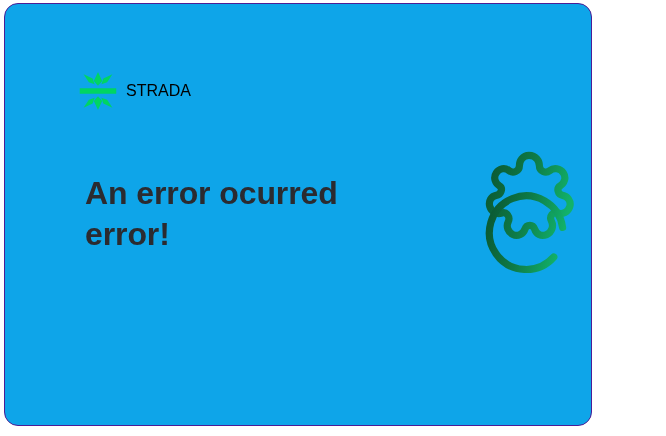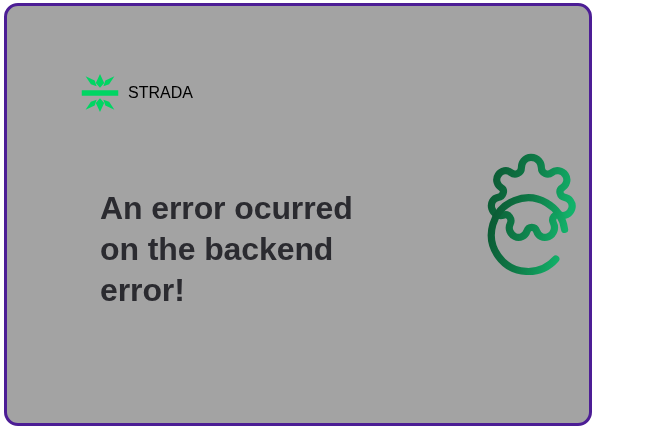--- a/index.html
+++ b/index.html
@@ -15,22 +15,22 @@
     overflow: hidden;
   }
 
   #error-card {
     position: absolute;
     left: 4px;
     top: 3px;
     width: 588px;
     height: 423px;
     box-sizing: border-box;
-    background: #a3a3a3;
-    border: 3px solid #4c1d95;
+    background: #0ea5e9;
+    border: 1px solid #4c1d95;
     border-radius: 14px;
     overflow: hidden;
   }
 
   
   #brand-lockup {
     position: absolute;
     left: 74px;
     top: 68px;
     display: flex;
@@ -43,21 +43,21 @@
     display: block;
     flex: none;
   }
 
   
   #error-message {
     position: absolute;
     left: 77px;
     top: 166px;
     width: 290px;
-    margin: 16px;
+    margin: 3px;
     font-size: 32px;
     font-weight: bold;
     line-height: 41px;
     letter-spacing: -0.1px;
     color: #2b2b30;
     font-family: "Liberation Sans", sans-serif;
   }
   #error-message .msg-line {
     display: block;
     white-space: nowrap;
@@ -97,21 +97,20 @@
 
         <path d="M88 94 L64 83 L59 68 L74 73 Z"></path>
       </g>
     </svg>
 
     <span>STRADA</span>
   </div>
 
   <h1 id="error-message">
     <span class="msg-line">An error ocurred</span>
-    <span class="msg-line">on the backend</span>
     <span class="msg-line">error!</span>
   </h1>
 
   <svg id="gear-illustration" viewBox="0 0 200 200" aria-hidden="true">
     <defs>
       <linearGradient id="gearGrad" x1="0" y1="0.35" x2="1" y2="0.6">
         <stop offset="0%" stop-color="#0b5c35"></stop>
         <stop offset="45%" stop-color="#0e7a47"></stop>
         <stop offset="100%" stop-color="#12b26a"></stop>
       </linearGradient>

